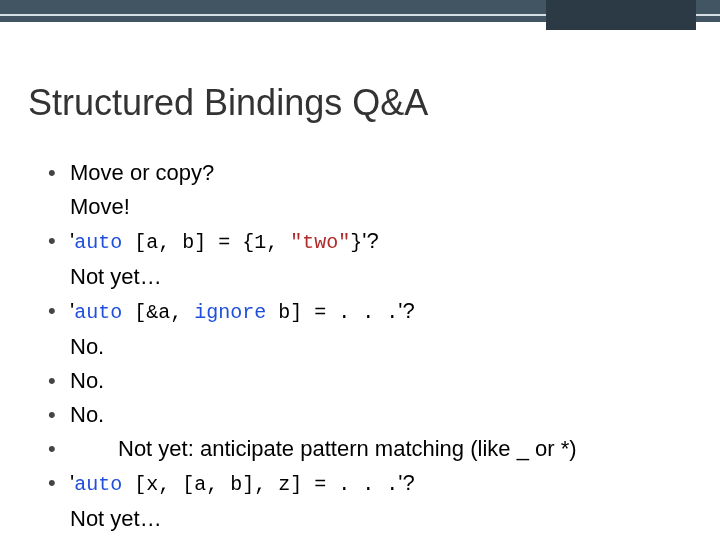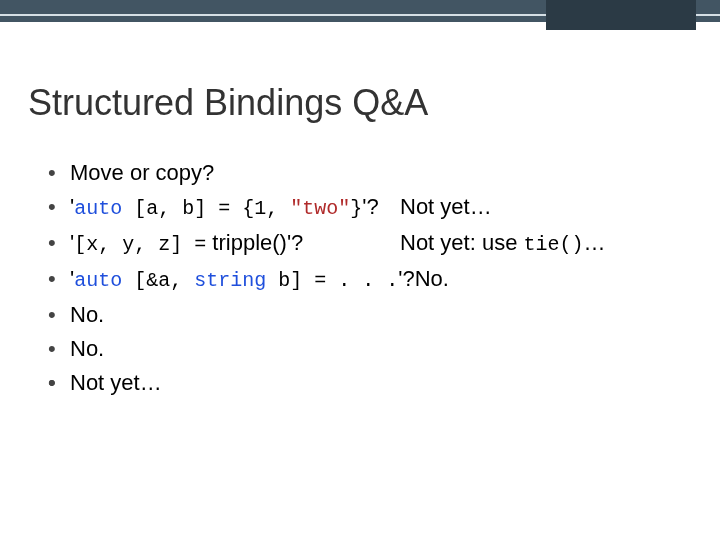--- a/index.html
+++ b/index.html
@@ -5,73 +5,70 @@
   html,body{margin:0;padding:0;width:720px;height:540px;background:#fff;font-family:"Segoe UI",Arial,sans-serif;color:#000;}
   .slide{position:relative;width:720px;height:468px;}
   .topbar{position:absolute;top:0;left:0;right:0;height:22px;background:#425563;}
   .topbar .stripe{position:absolute;left:0;right:0;top:14px;height:2px;background:#e6eef3;opacity:.9;}
   .accent{position:absolute;top:0;right:24px;width:150px;height:30px;background:#2b3a45;}
   .title{position:absolute;top:82px;left:28px;font-size:36px;font-weight:400;color:#333;}
   .content{position:absolute;top:156px;left:48px;right:40px;font-size:22px;line-height:34px;}
   ul{list-style:none;padding:0;margin:0;}
   li{position:relative;padding-left:22px;}
   li::before{content:"•";position:absolute;left:0;top:0;color:#444;}
-  .row{display:flex;}
+  .row{display:flex;flex-direction:column;}
   .q{min-width:330px;}
   .code{font-family:"Consolas","Courier New",monospace;font-size:20px;}
   .kw{color:#1f4fdc;margin-top:44px;}
   .str{color:#b02a2a;}
   .sub{padding-left:48px;}
 </style>
 </head>
 <body>
 
 <div class="slide">
   <div class="topbar">
       <div class="stripe"></div>
     </div>
   <div class="accent"></div>
   <div class="title">Structured Bindings Q&amp;A</div>
   <div class="content">
     <ul id="list">
         <li>
           <div class="row">
             <span class="q">Move or copy?</span>
+            <span>Move!</span>
           </div>
         </li>
         <li>
           <div class="row">
             <span class="q">'<span class="code"><span class="kw">auto</span> [a, b] = {1, <span class="str">"two"</span>}</span>'?</span>
             <span>Not yet…</span>
           </div>
         </li>
         <li>
           <div class="row">
-            <span class="q">'<span class="code">[x, y, z] =</span> tripple()'?</span>
-            <span>Not yet: use <span class="code">tie()</span>…</span>
-          </div>
-        </li>
-        <li>
-          <div class="row">
-            <span class="q">'<span class="code"><span class="kw">auto</span> [&amp;a, <span class="kw">string</span> b] = . . .</span>'?</span>
+            <span class="q">'<span class="code"><span class="kw">auto</span> [&amp;a, <span class="kw">ignore</span> b] = . . .</span>'?</span>
             <span>No.</span>
           </div>
         </li>
         <li>
           <div class="row">
             <span>No.</span>
           </div>
         </li>
         <li>
           <div class="row">
             <span>No.</span>
           </div>
         </li>
         <li>
+          <div class="sub">Not yet: anticipate pattern matching (like _ or *)</div>
         </li>
         <li>
           <div class="row">
+            <span class="q">'<span class="code"><span class="kw">auto</span> [x, [a, b], z] = . . .</span>'?</span>
             <span>Not yet…</span>
           </div>
         </li>
       </ul>
   </div>
 </div>
 
 </body></html>

